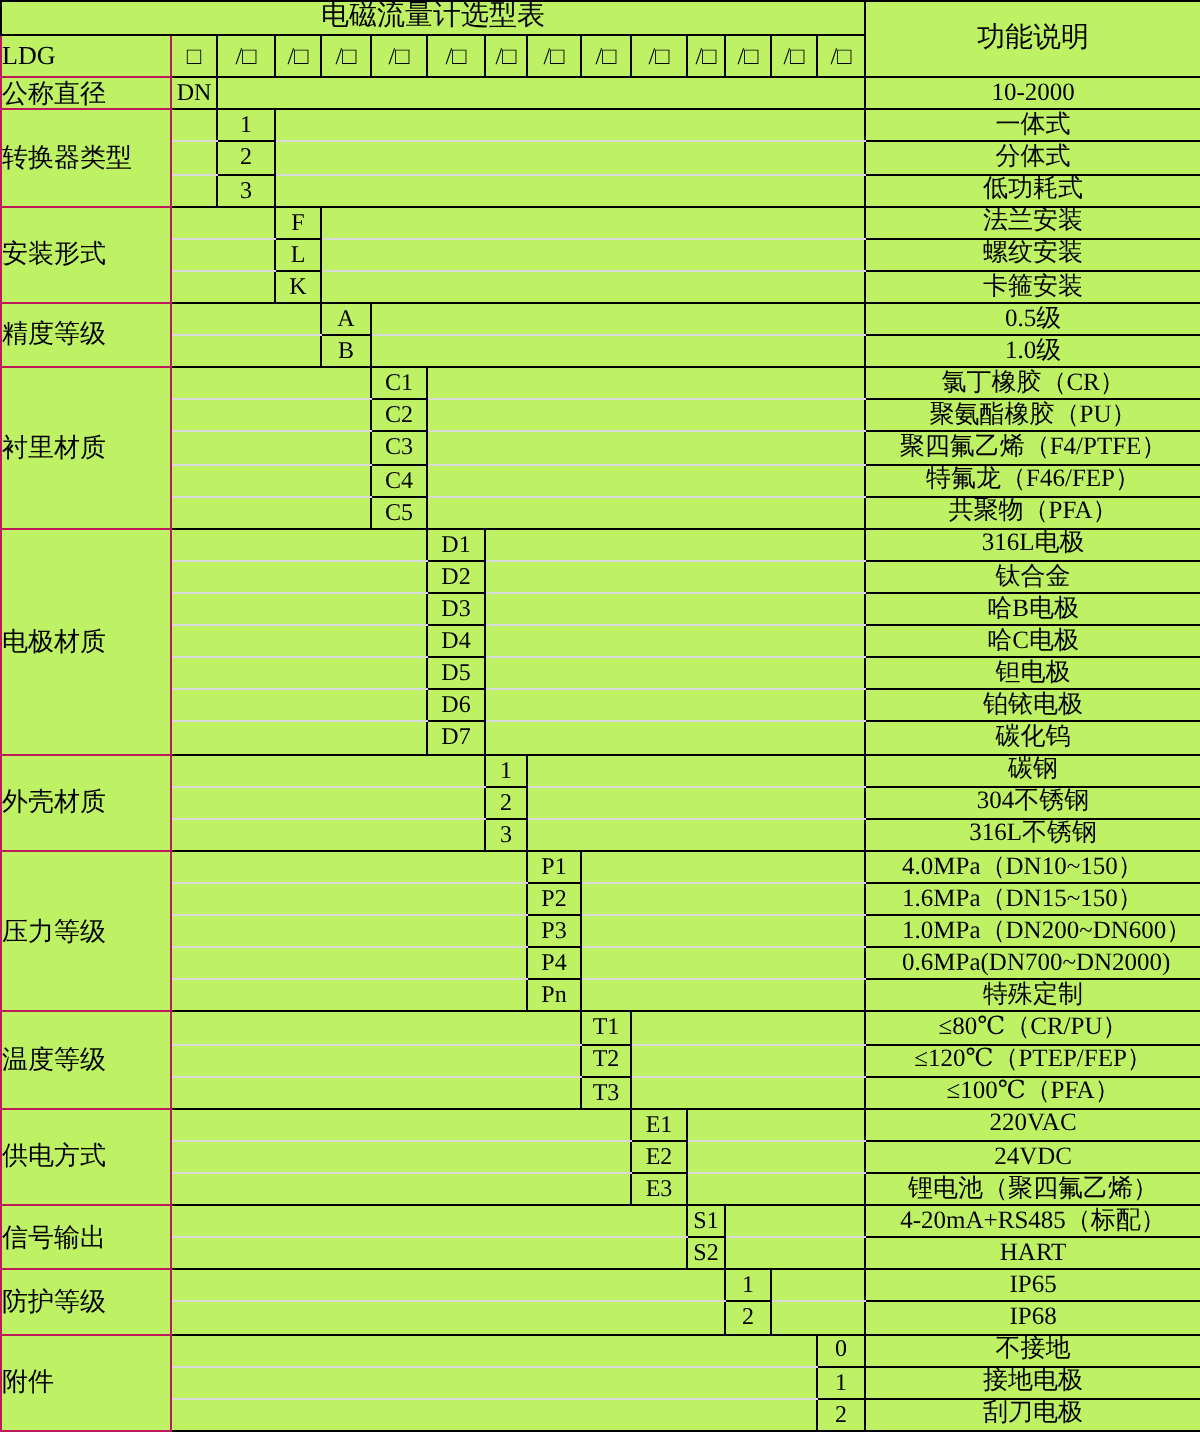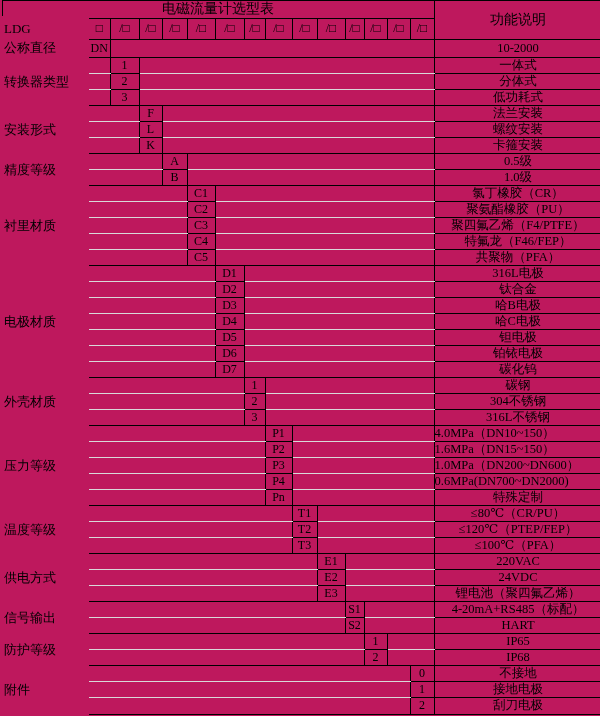--- a/index.html
+++ b/index.html
@@ -1,32 +1,32 @@
 <!DOCTYPE html>
 <html><head>
 <meta charset="utf-8">
 <style>
   html,body{margin:0;padding:0;background:#ffffff;}
-  .page{width:600px;height:716px;background:#be185d;overflow:hidden;}
+  .page{width:600px;height:716px;background:#bef264;overflow:hidden;}
   table.sel{
     width:600px;height:716px;
     border-collapse:collapse;table-layout:fixed;
     font-family:"Liberation Serif","DejaVu Serif",serif;
     color:#000;
   }
   table.sel td{padding:0;overflow:hidden;white-space:nowrap;line-height:1.1;}
   td.title{text-align:center;font-size:14px;border:1px solid #000;}
   td.fh{text-align:center;font-size:14px;border:1px solid #000;vertical-align:middle;}
-  td.lbl{border:4px solid #be185d;font-size:13px;text-align:left;padding-left:4px;vertical-align:middle;}
+  td.lbl{border:1px solid #be185d;font-size:13px;text-align:left;padding-left:4px;vertical-align:middle;}
   td.code{border:1px solid #000;font-size:12px;text-align:center;}
   td.slot{border:1px solid #000;font-size:12px;text-align:center;}
   td.fill{border-left:none;border-right:none;border-top:none;border-bottom:1px solid #d9d9d9;}
   td.fill.last{border-bottom:1px solid #000;}
   td.func{border:1px solid #000;font-size:12.5px;text-align:center;}
-  td.func.left{text-align:left;padding-left:0;}
+  td.func.left{text-align:left;padding-left:18px;}
 </style>
 </head>
 <body>
 
 <div class="page">
   <table class="sel">
     <colgroup>
       <col style="width:85px">
         <col style="width:23px">
       <col style="width:29px">

